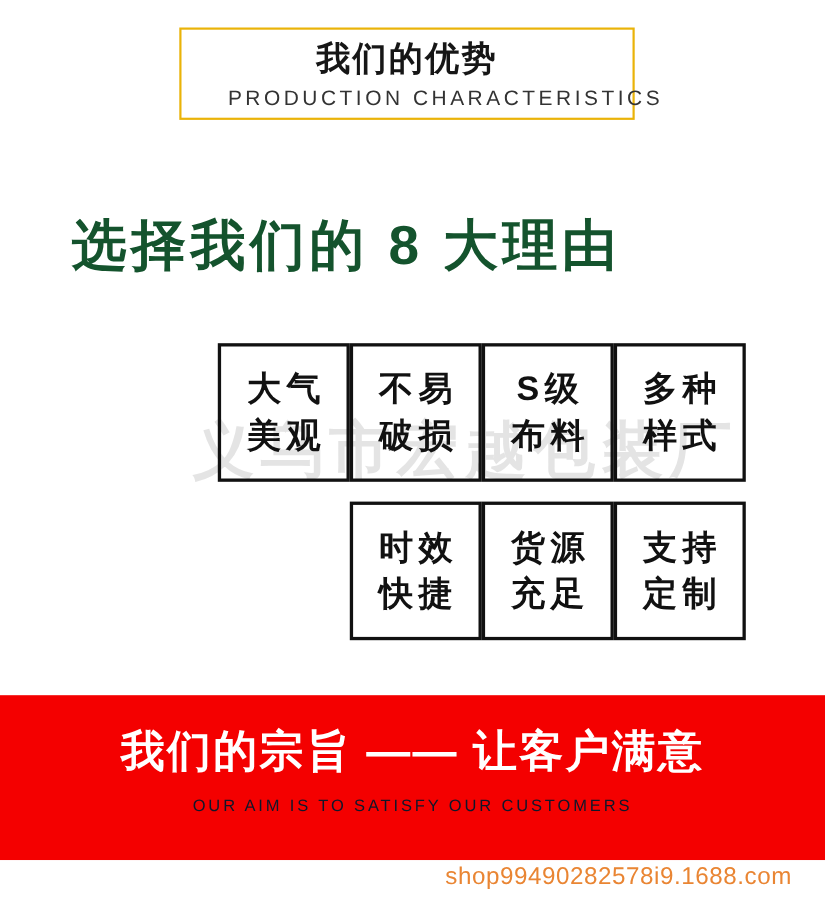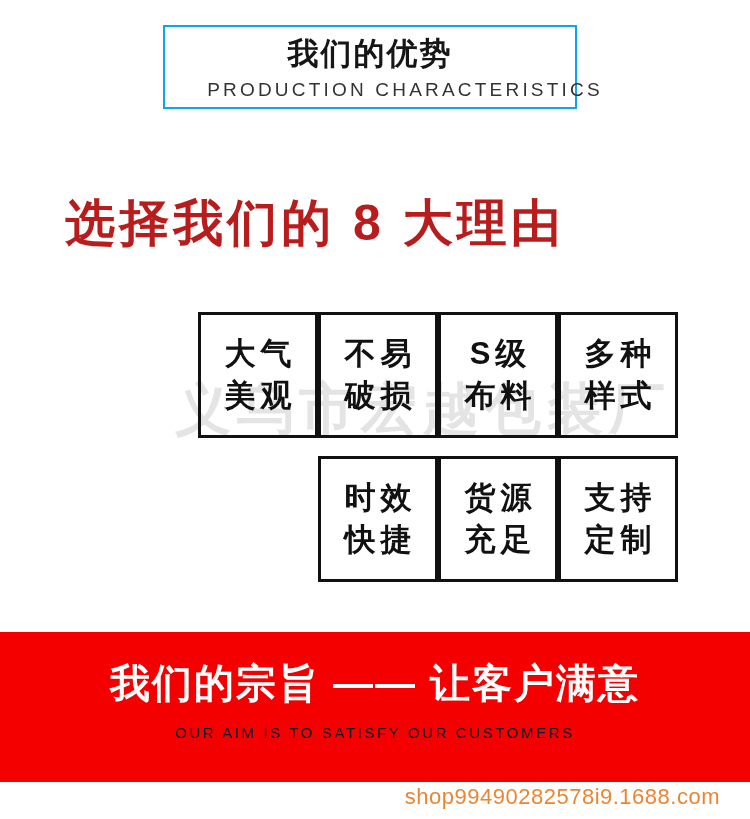--- a/index.html
+++ b/index.html
@@ -23,21 +23,21 @@
     overflow: hidden;
   }
 
   
   .header-box {
     position: absolute;
     left: 163px;
     top: 25px;
     width: 414px;
     height: 84px;
-    border: 2px solid #0ea5e9;
+    border: 2px solid #eab308;
     box-sizing: border-box;
   }
   .header-title {
     position: absolute;
     left: 50%;
     top: 10px;
     transform: translateX(-50%);
     background: #ffffff;
     padding: 0 18px;
     font-size: 31px;
@@ -62,21 +62,21 @@
 
   
   .headline {
     position: absolute;
     left: 0;
     top: 192px;
     width: 630px;
     text-align: center;
     font-size: 50px;
     font-weight: bold;
-    color: #b91c1c;
+    color: #14532d;
     letter-spacing: 4px;
     line-height: 62px;
     white-space: nowrap;
   }
 
   
   .watermark {
     position: absolute;
     left: 0;
     top: 372px;

